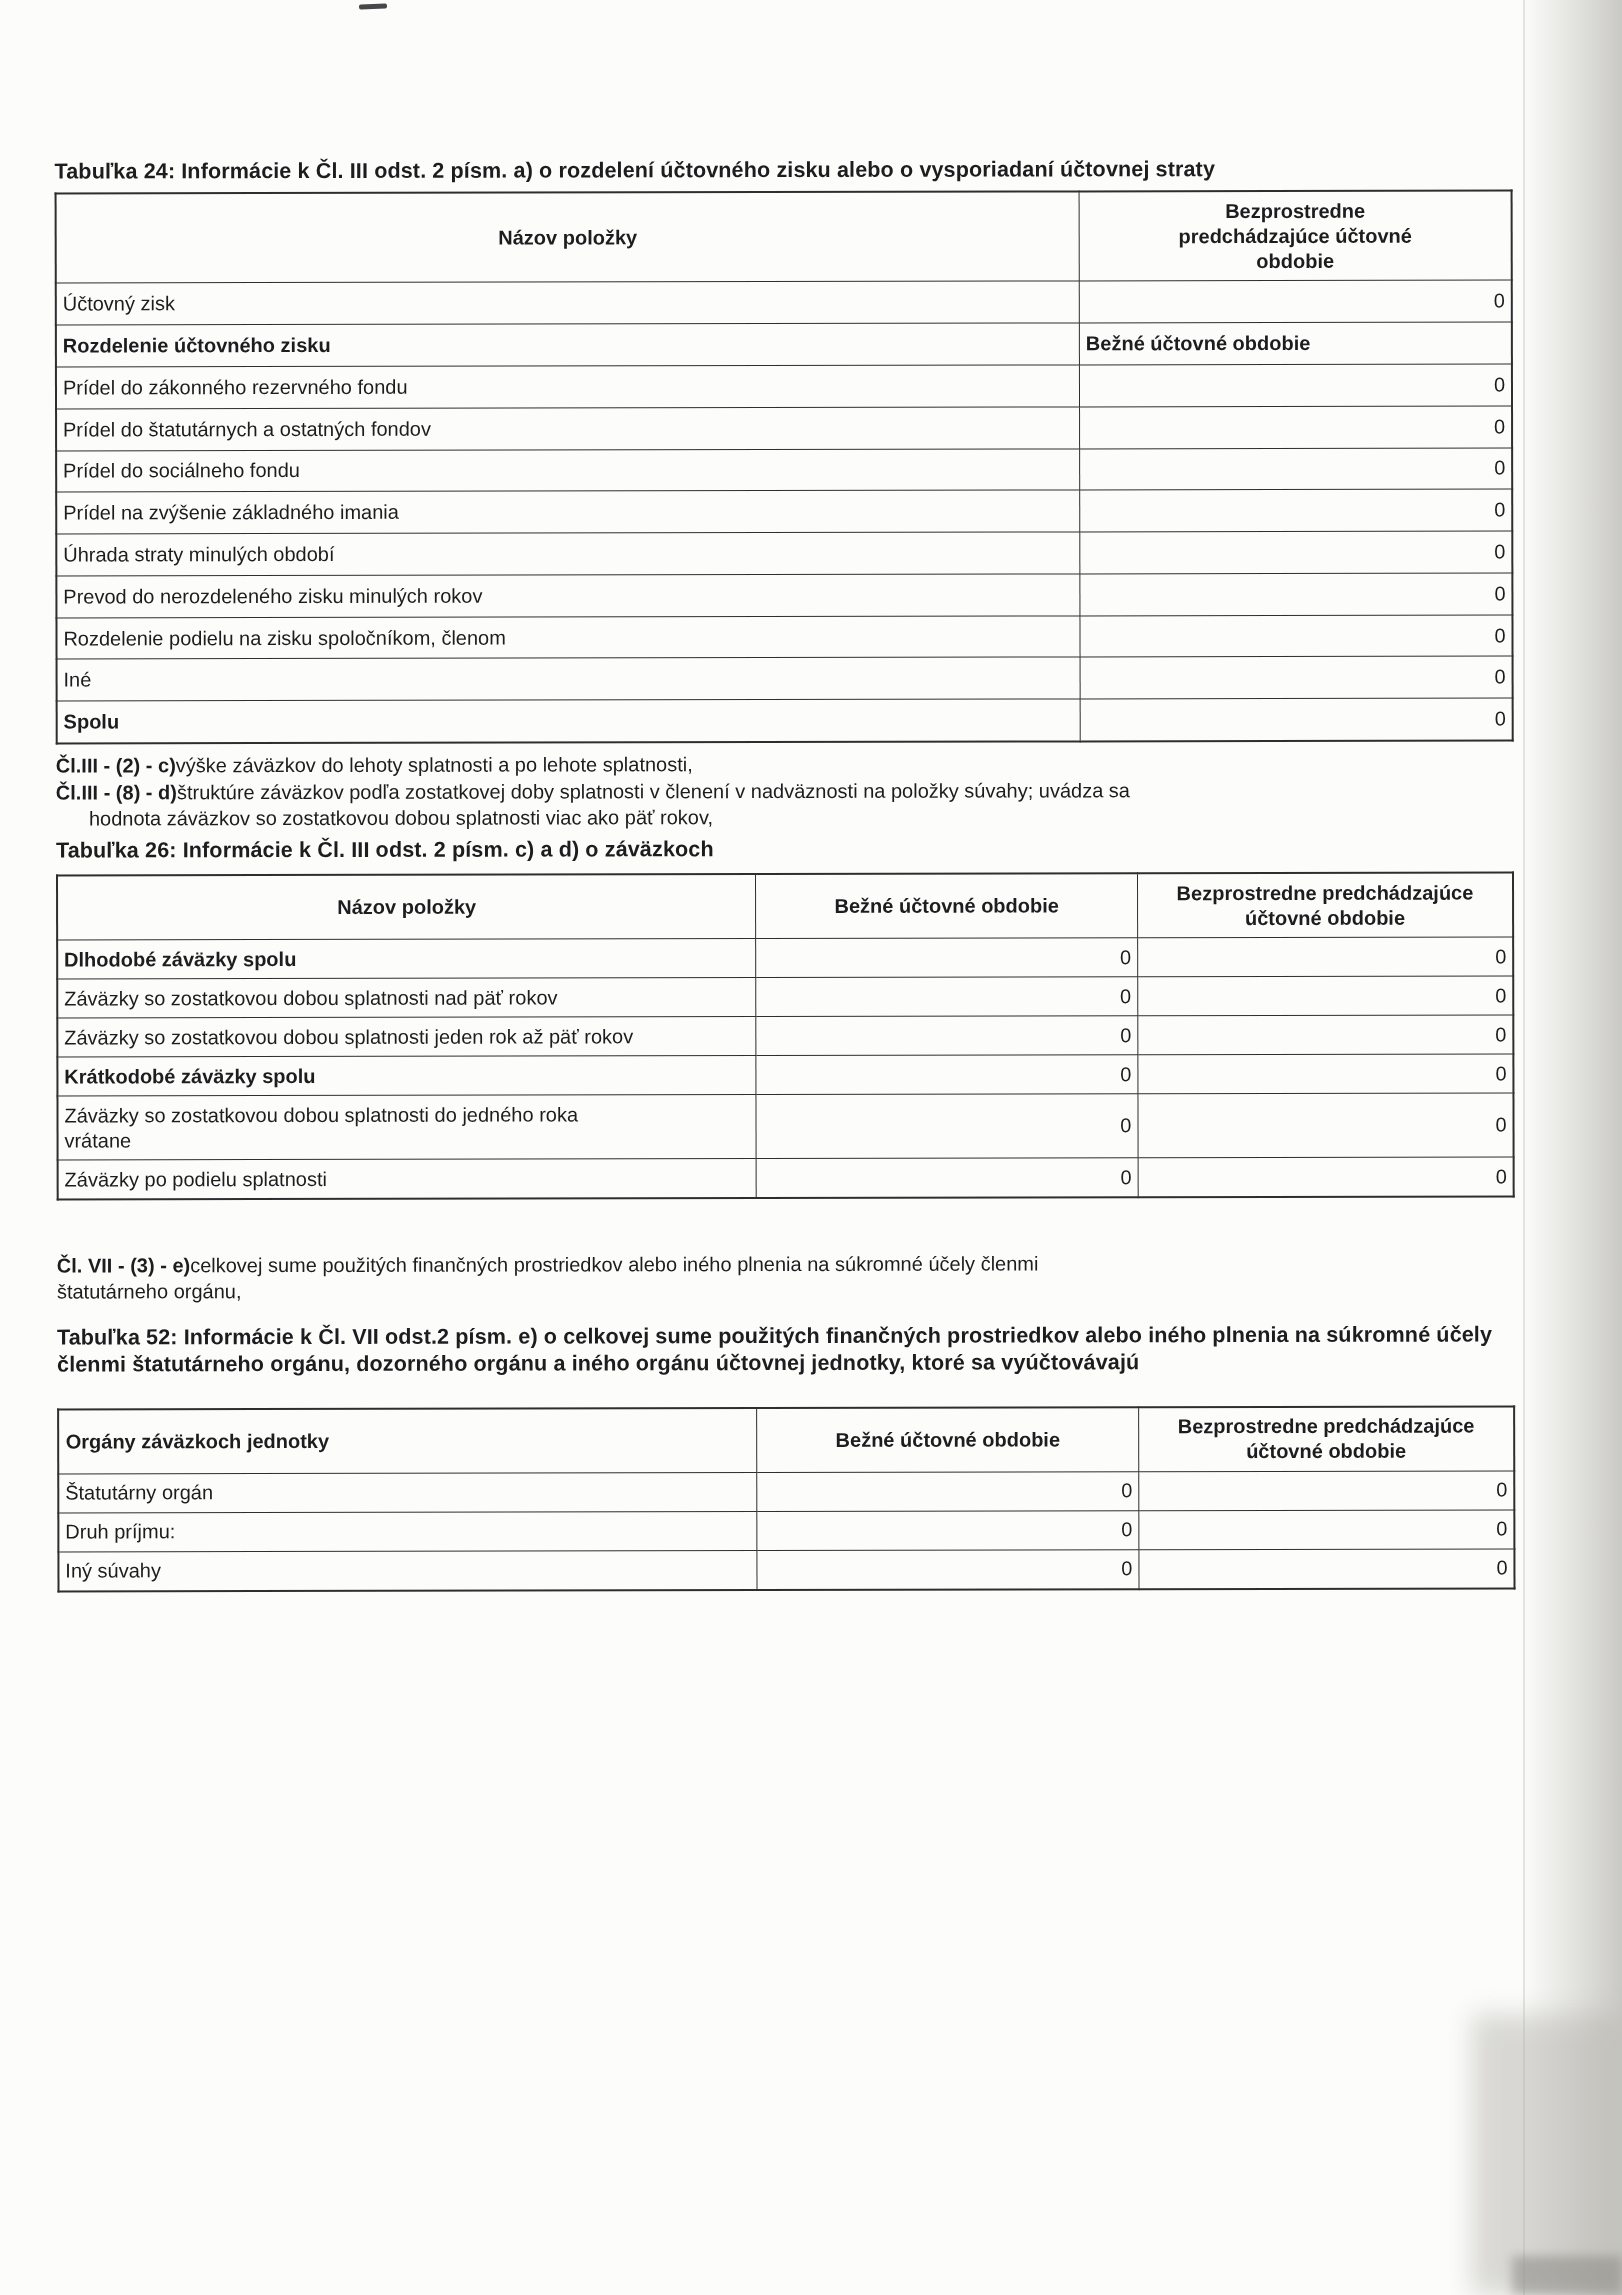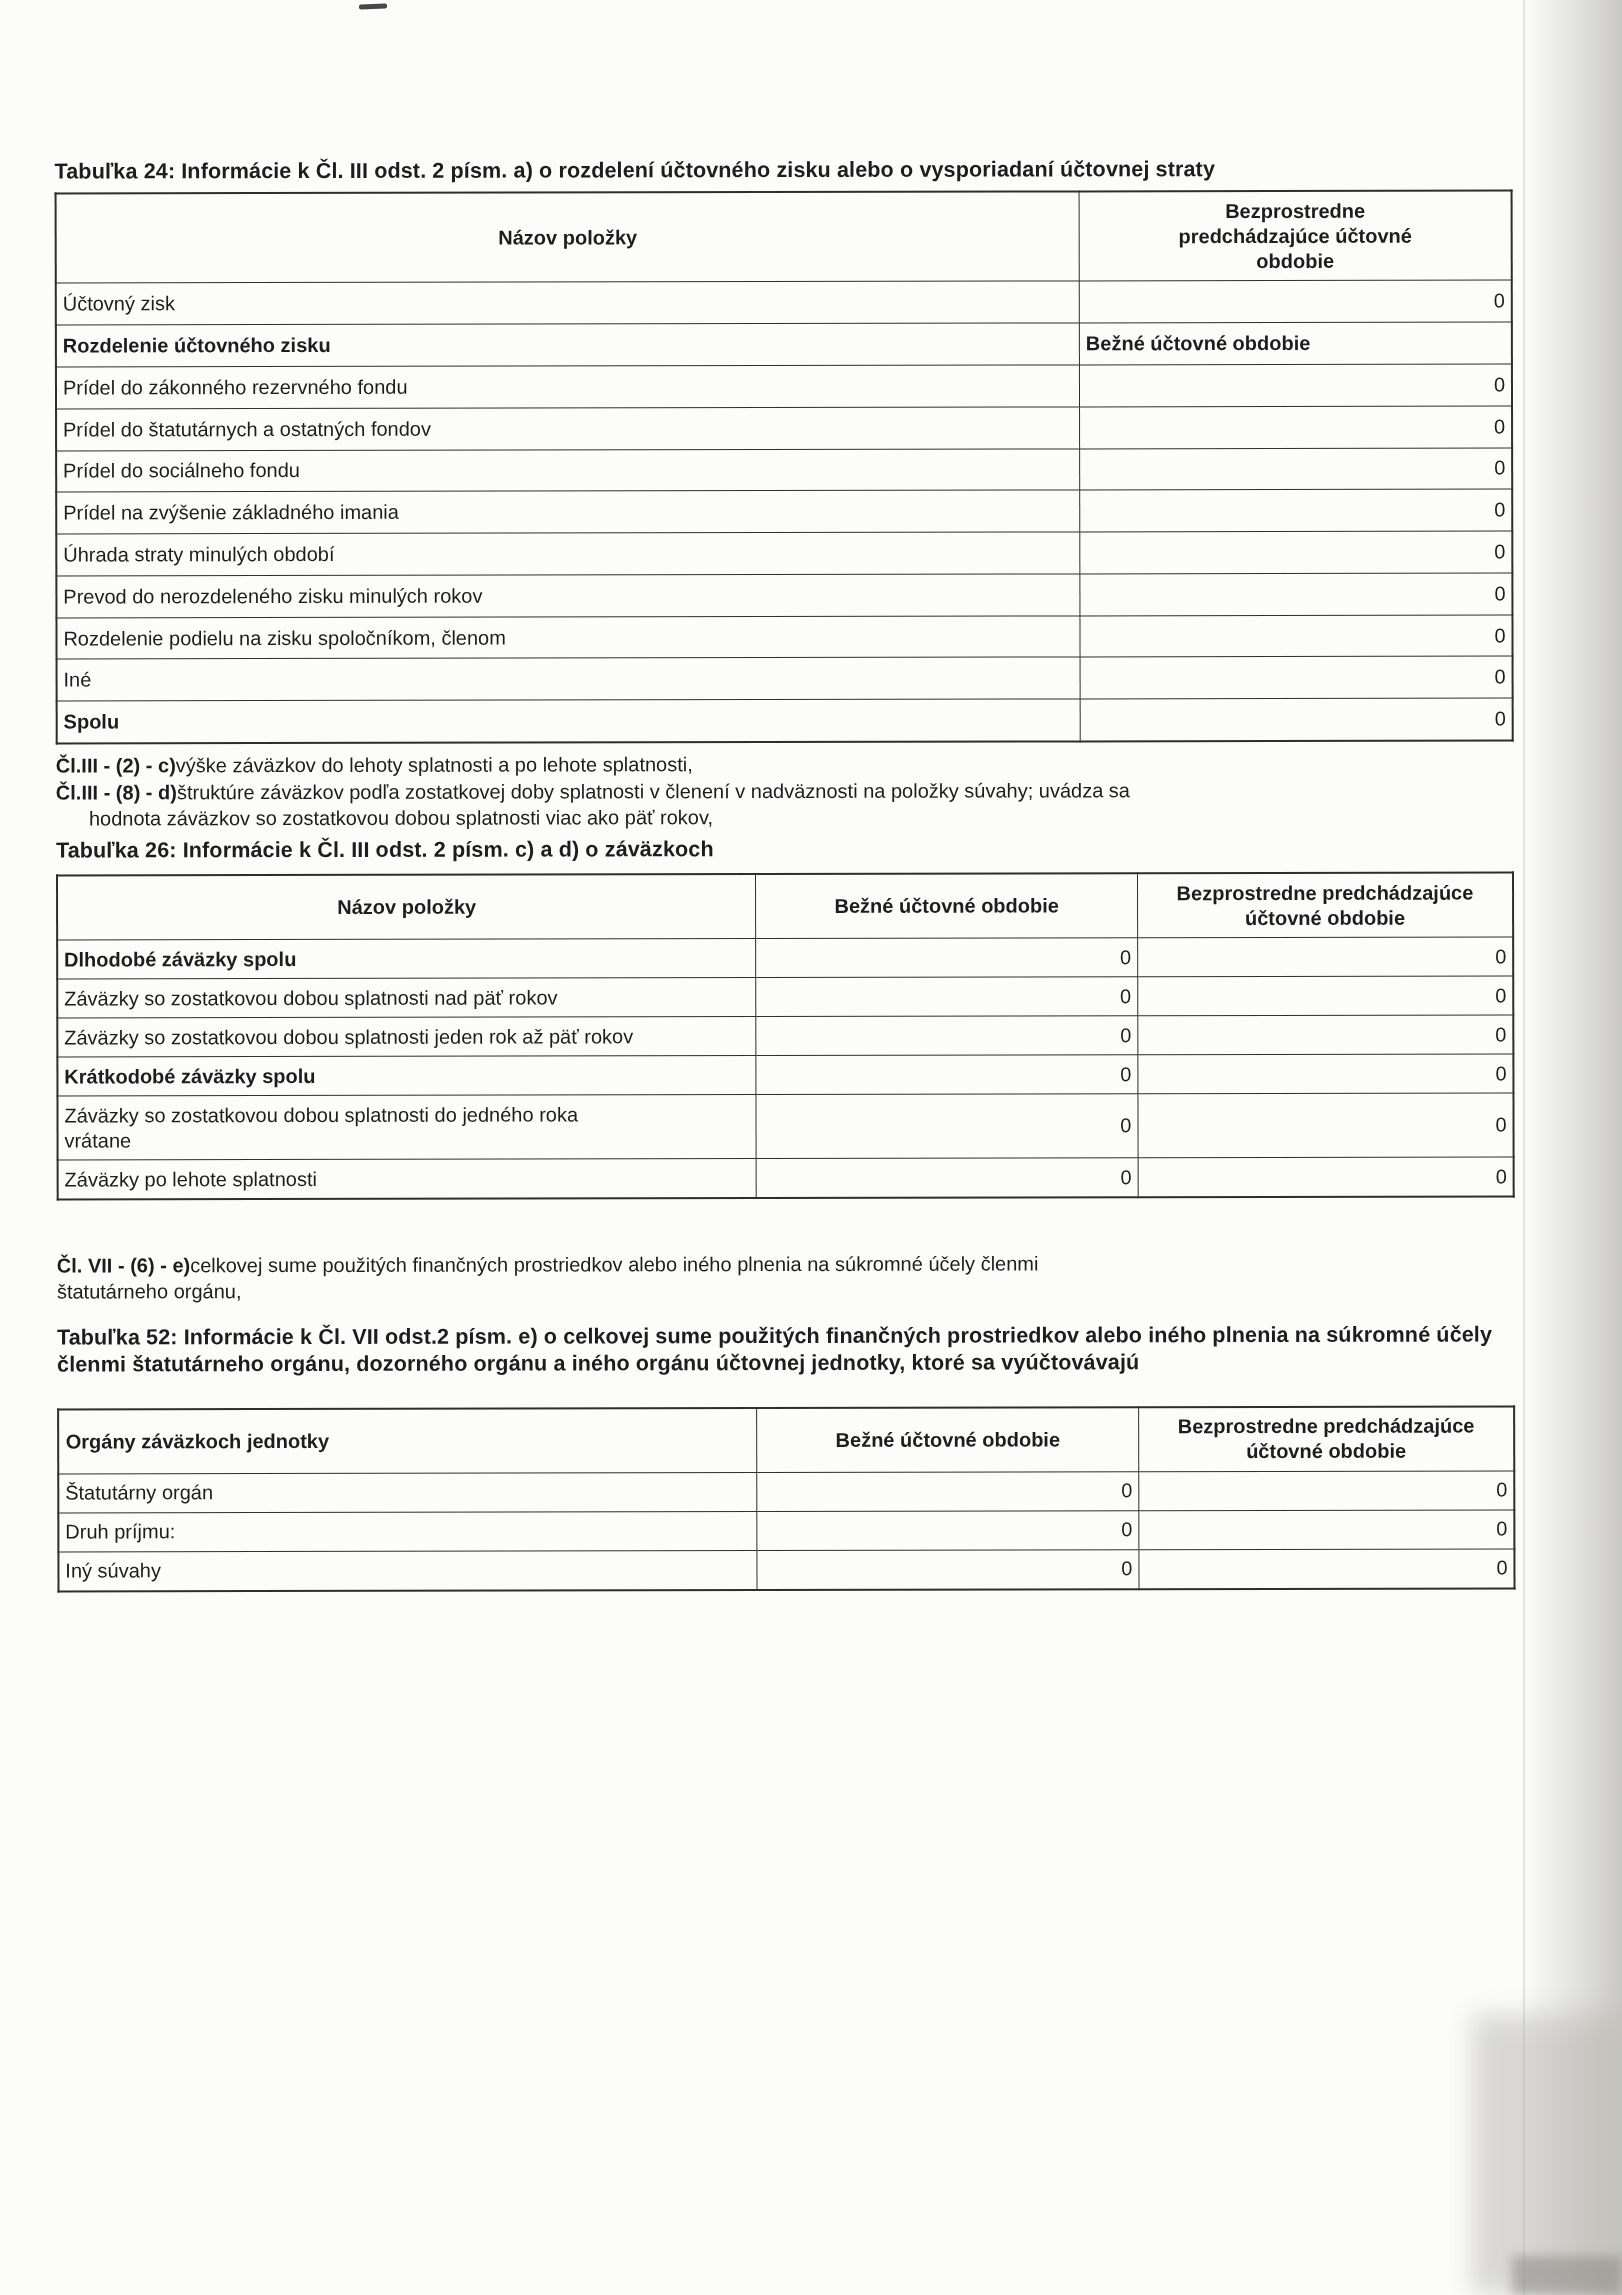--- a/index.html
+++ b/index.html
@@ -183,28 +183,28 @@
         <td class="val">0</td>
         <td class="val">0</td>
       </tr>
       <tr>
         <td class="lbl">Záväzky so zostatkovou dobou splatnosti do jedného roka
 vrátane</td>
         <td class="val">0</td>
         <td class="val">0</td>
       </tr>
       <tr>
-        <td class="lbl">Záväzky po lehote splatnosti</td>
+        <td class="lbl">Záväzky po podielu splatnosti</td>
         <td class="val">0</td>
         <td class="val">0</td>
       </tr>
     </tbody>
   </table>
 
-  <p class="note note-vii"><span class="bold">Čl. VII - (6) - e)</span><span class="prewrap">celkovej sume použitých finančných prostriedkov alebo iného plnenia na súkromné účely členmi
+  <p class="note note-vii"><span class="bold">Čl. VII - (3) - e)</span><span class="prewrap">celkovej sume použitých finančných prostriedkov alebo iného plnenia na súkromné účely členmi
 štatutárneho orgánu,</span></p>
 
   <h1 class="tbl-title title-52">Tabuľka 52: Informácie k Čl. VII odst.2 písm. e) o celkovej sume použitých finančných prostriedkov alebo iného plnenia na súkromné účely členmi štatutárneho orgánu, dozorného orgánu a iného orgánu účtovnej jednotky, ktoré sa vyúčtovávajú</h1>
 
   <table class="tbl-52">
     <colgroup>
         <col style="width:48%">
         <col style="width:26.2%">
         <col style="width:25.8%">
       </colgroup>

